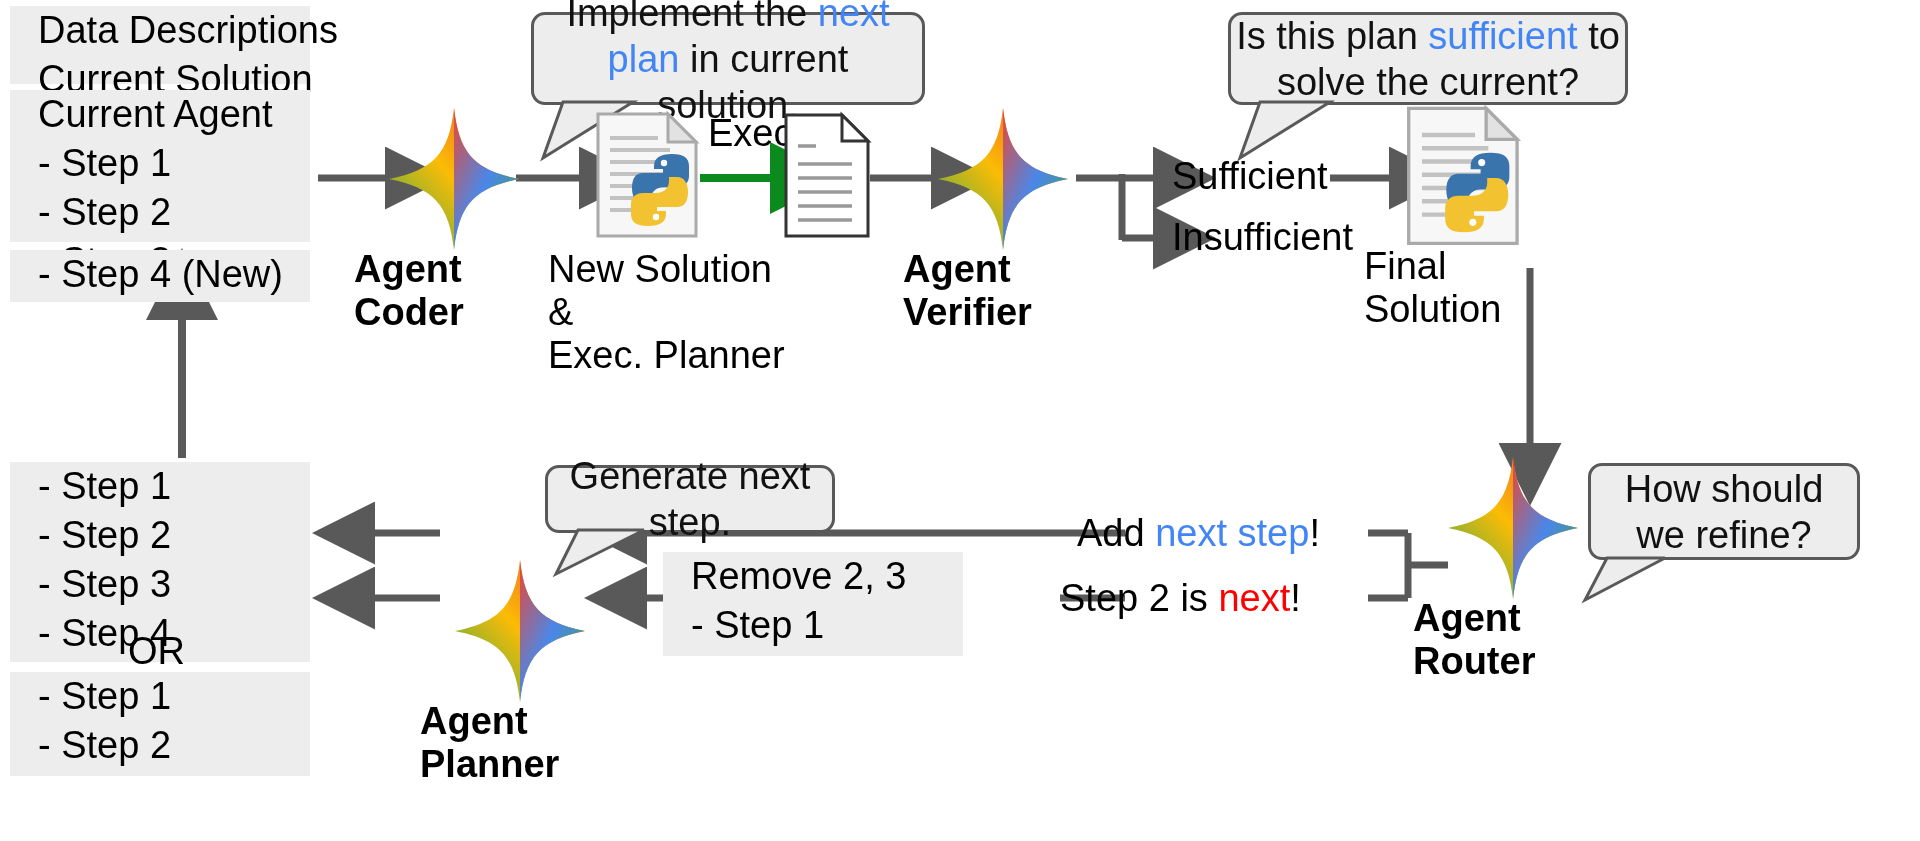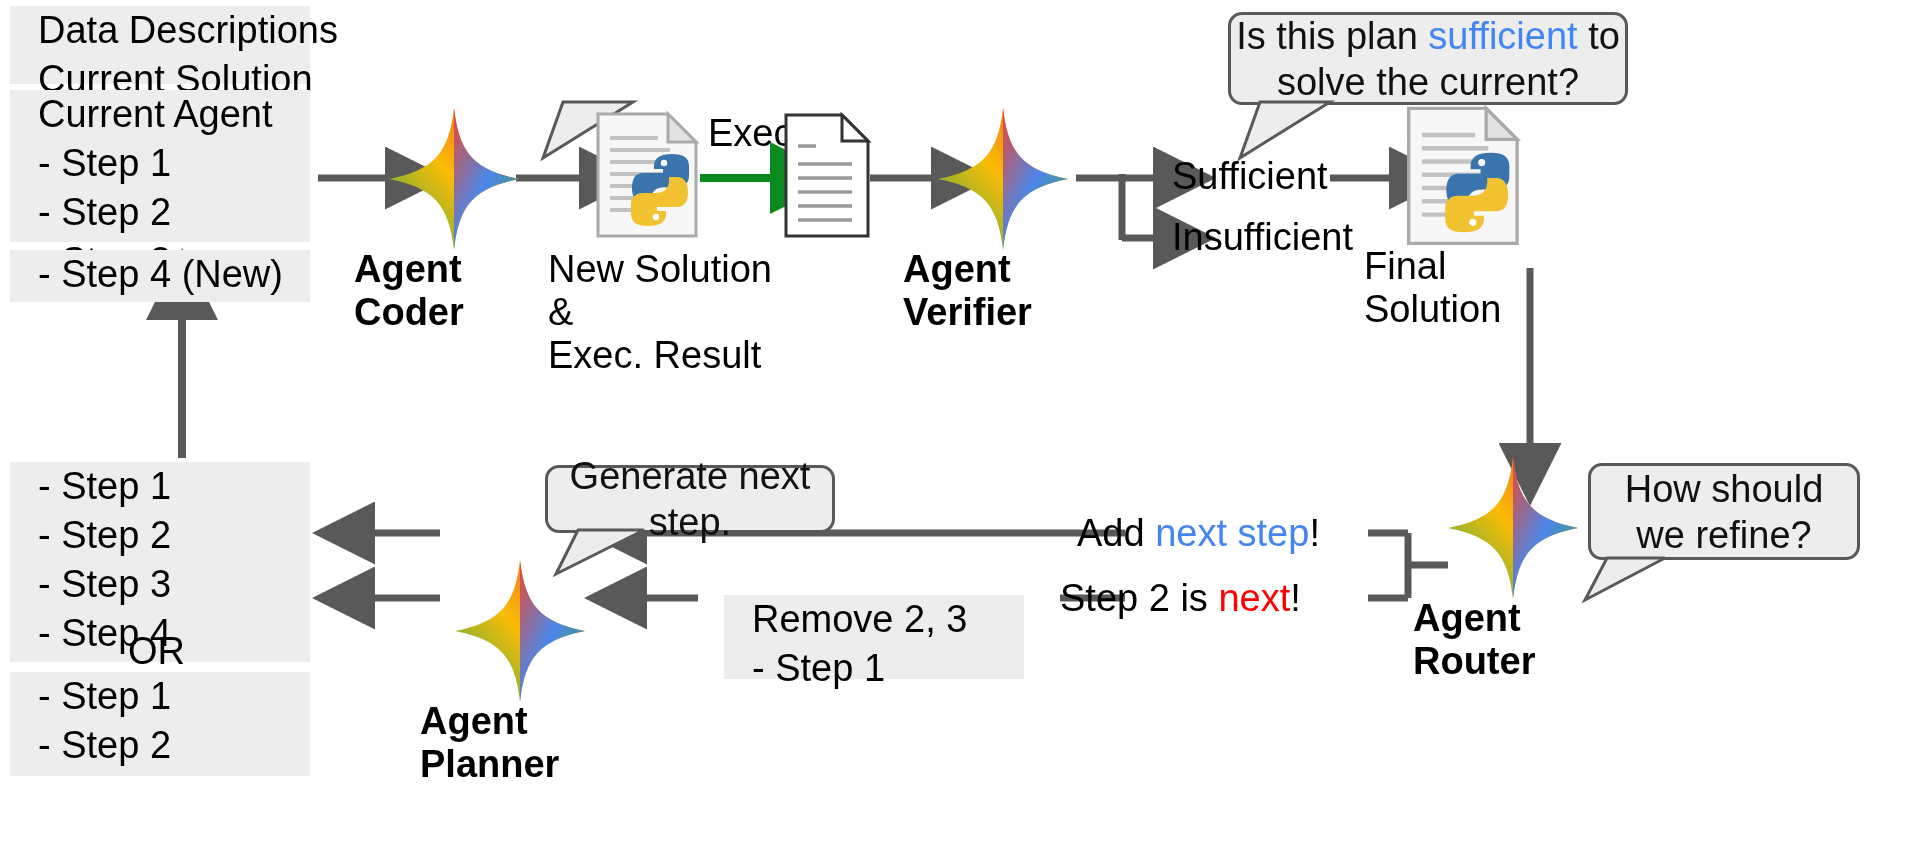--- a/index.html
+++ b/index.html
@@ -99,20 +99,26 @@
     <div class="ln blue">- Step 4</div>
   </div>
 
   <div class="lbl" style="left:128px;top:630px;">OR</div>
 
   <div class="panel" style="left:10px;top:672px;width:300px;height:104px;">
     <div class="ln">- Step 1</div>
     <div class="ln red">- Step 2</div>
   </div>
 
+  <div class="bubble" style="left:531px;top:12px;width:394px;height:93px;">
+    <div class="btxt">
+      <span>Implement the </span><span class="blue">next</span><br>
+      <span class="blue">plan</span><span> in current solution.</span>
+    </div>
+  </div>
   <svg class="doc" style="left:543px;top:100px;" width="230" height="62">
     <polygon points="20,2 90,2 0,58" fill="#ededed" stroke="#595959" stroke-width="3"></polygon>
   </svg>
 
   <div class="bubble" style="left:1228px;top:12px;width:400px;height:93px;">
     <div class="btxt">
       <span>Is this plan </span><span class="blue">sufficient</span><span> to</span><br>
       <span>solve the current?</span>
     </div>
   </div>
@@ -213,21 +219,21 @@
         <line x1="18" y1="88" x2="78" y2="88"></line>
       <line x1="18" y1="100" x2="60" y2="100"></line>
     </g>
     <path d="M62 56 c0-8 6-12 18-12 c12 0 17 4 17 12 v10 c0 7-5 11-12 11 h-13 c-8 0-13 5-13 12 v4 h-8 c-7 0-11-6-11-15 c0-10 4-15 11-15 h20 v-4 h-9 z" fill="#3a74ad"></path>
     <circle cx="72" cy="53" r="3.2" fill="#fff"></circle>
     <path d="M74 104 c0 8-6 12-18 12 c-12 0-17-4-17-12 v-10 c0-7 5-11 12-11 h13 c8 0 13-5 13-12 v-4 h8 c7 0 11 6 11 15 c0 10-4 15-11 15 h-20 v4 h9 z" fill="#f2c230"></path>
     <circle cx="64" cy="107" r="3.2" fill="#fff"></circle>
   </svg>
   <div class="caption" style="left:548px;top:248px;width:240px;">
     <div>New Solution &amp;</div>
-    <div>Exec. Result</div>
+    <div>Exec. Planner</div>
   </div>
   <div class="lbl grn" style="left:708px;top:112px;">Exec.</div>
 
   <svg class="doc" style="left:782px;top:112px;" width="90" height="128" viewBox="0 0 90 128">
     <path d="M4 3 H60 L86 29 V124 H4 Z" fill="#fff" stroke="#333" stroke-width="3"></path>
     <path d="M60 3 L86 29 H60 Z" fill="#fff" stroke="#333" stroke-width="3"></path>
     <g stroke="#999" stroke-width="3.5">
       <line x1="16" y1="34" x2="34" y2="34"></line>
       <line x1="16" y1="52" x2="70" y2="52"></line>
         <line x1="16" y1="66" x2="70" y2="66"></line>
@@ -262,18 +268,18 @@
   <div class="lbl blue" style="left:1172px;top:155px;">Sufficient</div>
   <div class="lbl red" style="left:1172px;top:216px;">Insufficient</div>
 
   <div class="lbl" style="left:1077px;top:512px;">
     <span>Add </span><span class="blue">next step</span><span>!</span>
   </div>
   <div class="lbl" style="left:1060px;top:577px;">
     <span>Step 2 is </span><span class="red">next</span><span>!</span>
   </div>
 
-  <div class="panel" style="left:724px;top:552px;width:300px;height:84px;margin-top:43px;">
+  <div class="panel" style="left:663px;top:552px;width:300px;height:104px;">
     <div class="ln red">Remove 2, 3</div>
     <div class="ln">- Step 1</div>
   </div>
 
 </div>
 
 </body></html>

